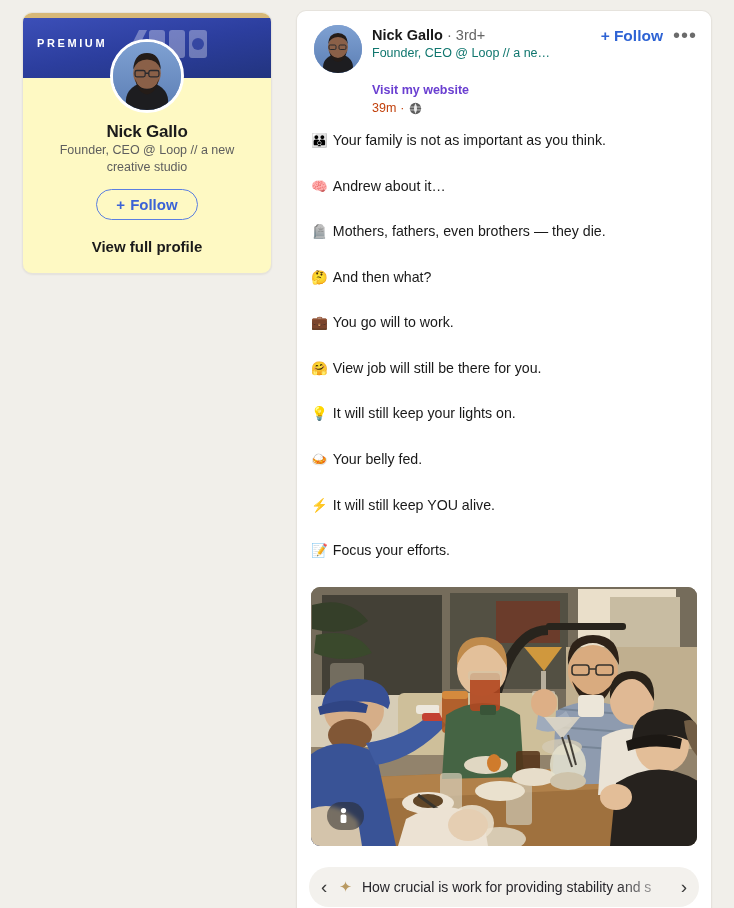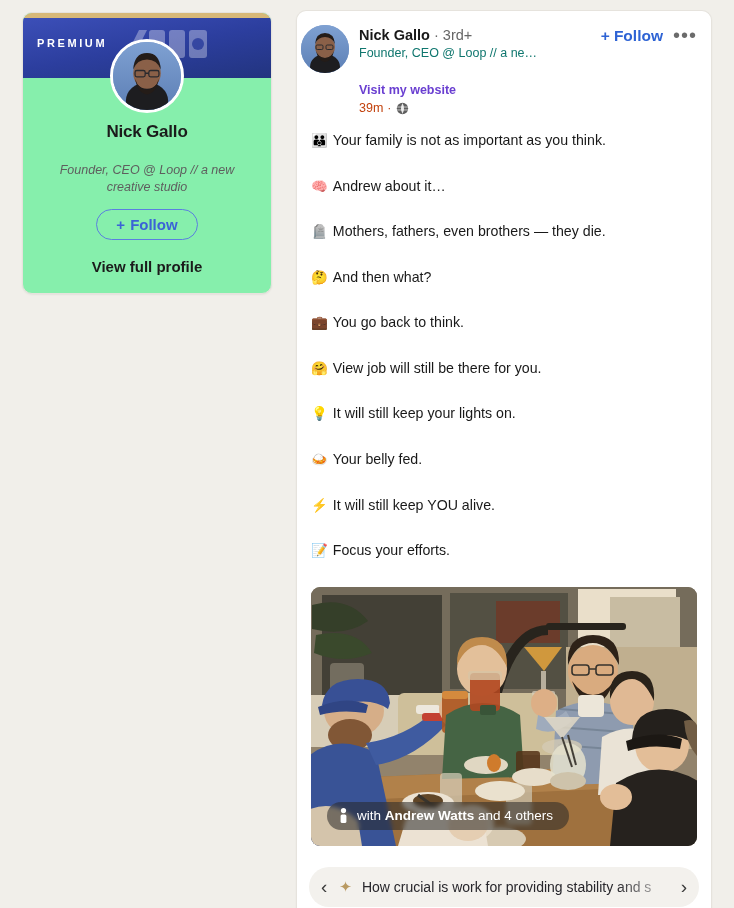--- a/index.html
+++ b/index.html
@@ -16,21 +16,21 @@
     -webkit-font-smoothing: antialiased;
     position: relative;
   }
 
   
   .profile-card {
     position: absolute;
     left: 22px;
     top: 12px;
     width: 250px;
-    background: #86efac;
+    background: #fef9c3;
     border-radius: 10px;
     border: 1px solid #E6E3DD;
     box-shadow: 0 1px 2px rgba(0,0,0,0.06);
     overflow: hidden;
   }
 
   .premium-strip {
     height: 5px;
     background: #D7B878;
     width: 100%;
@@ -84,26 +84,25 @@
   }
 
   .profile-name {
     font-size: 17px;
     font-weight: bold;
     color: #1B1B1B;
     letter-spacing: -0.2px;
   }
 
   .profile-headline {
-    margin-top: 20px;
+    margin-top: 0;
     font-size: 12.5px;
     line-height: 1.33;
     color: #5E5E5E;
     padding: 0 6px;
-    font-style: italic;
   }
 
   .follow-pill {
     margin: 14px auto 0;
     display: inline-flex;
     align-items: center;
     justify-content: center;
     gap: 5px;
     height: 31px;
     padding: 0 19px;
@@ -135,21 +134,21 @@
     border-radius: 10px 10px 0 0;
     border: 1px solid #E6E3DD;
     border-bottom: none;
     box-shadow: 0 1px 2px rgba(0,0,0,0.05);
     overflow: hidden;
   }
 
   .post-header {
     display: flex;
     align-items: flex-start;
-    padding: 14px 14px 0 4px;
+    padding: 14px 14px 0 17px;
   }
 
   .post-avatar {
     width: 48px;
     height: 48px;
     border-radius: 50%;
     overflow: hidden;
     flex: 0 0 48px;
     background: #6E90C8;
   }
@@ -487,21 +486,21 @@
     <div class="post-line">
       <span class="emo">🪦</span>
       <span>Mothers, fathers, even brothers — they die.</span>
     </div>
     <div class="post-line">
       <span class="emo">🤔</span>
       <span>And then what?</span>
     </div>
     <div class="post-line">
       <span class="emo">💼</span>
-      <span>You go back to think.</span>
+      <span>You go will to work.</span>
     </div>
     <div class="post-line">
       <span class="emo">🤗</span>
       <span>View job will still be there for you.</span>
     </div>
     <div class="post-line">
       <span class="emo">💡</span>
       <span>It will still keep your lights on.</span>
     </div>
     <div class="post-line">
@@ -615,25 +614,20 @@
       <path d="M0 222 Q26 212 48 234 L52 259 L0 259 Z" fill="#D6C9B4"></path>
 
       <rect width="388" height="259" fill="#C08B3E" opacity="0.07"></rect>
     </svg>
 
     <div class="tag-chip">
       <svg class="person-icon" viewBox="0 0 9 15">
         <circle cx="4.5" cy="2.6" r="2.6" fill="#FFFFFF"></circle>
         <rect x="1.6" y="6.4" width="5.8" height="8.6" rx="1.6" fill="#FFFFFF"></rect>
       </svg>
-      <span>
-        <span>with</span>
-        <b>Andrew Watts</b>
-        <span>and 4 others</span>
-      </span>
     </div>
   </div>
 
   <div class="suggest-bar">
     <span class="chev">‹</span>
     <span class="suggest-text">
       <span class="sparkle">✦</span>
       <span>How crucial is work for providing stability and s</span>
     </span>
     <span class="chev">›</span>

